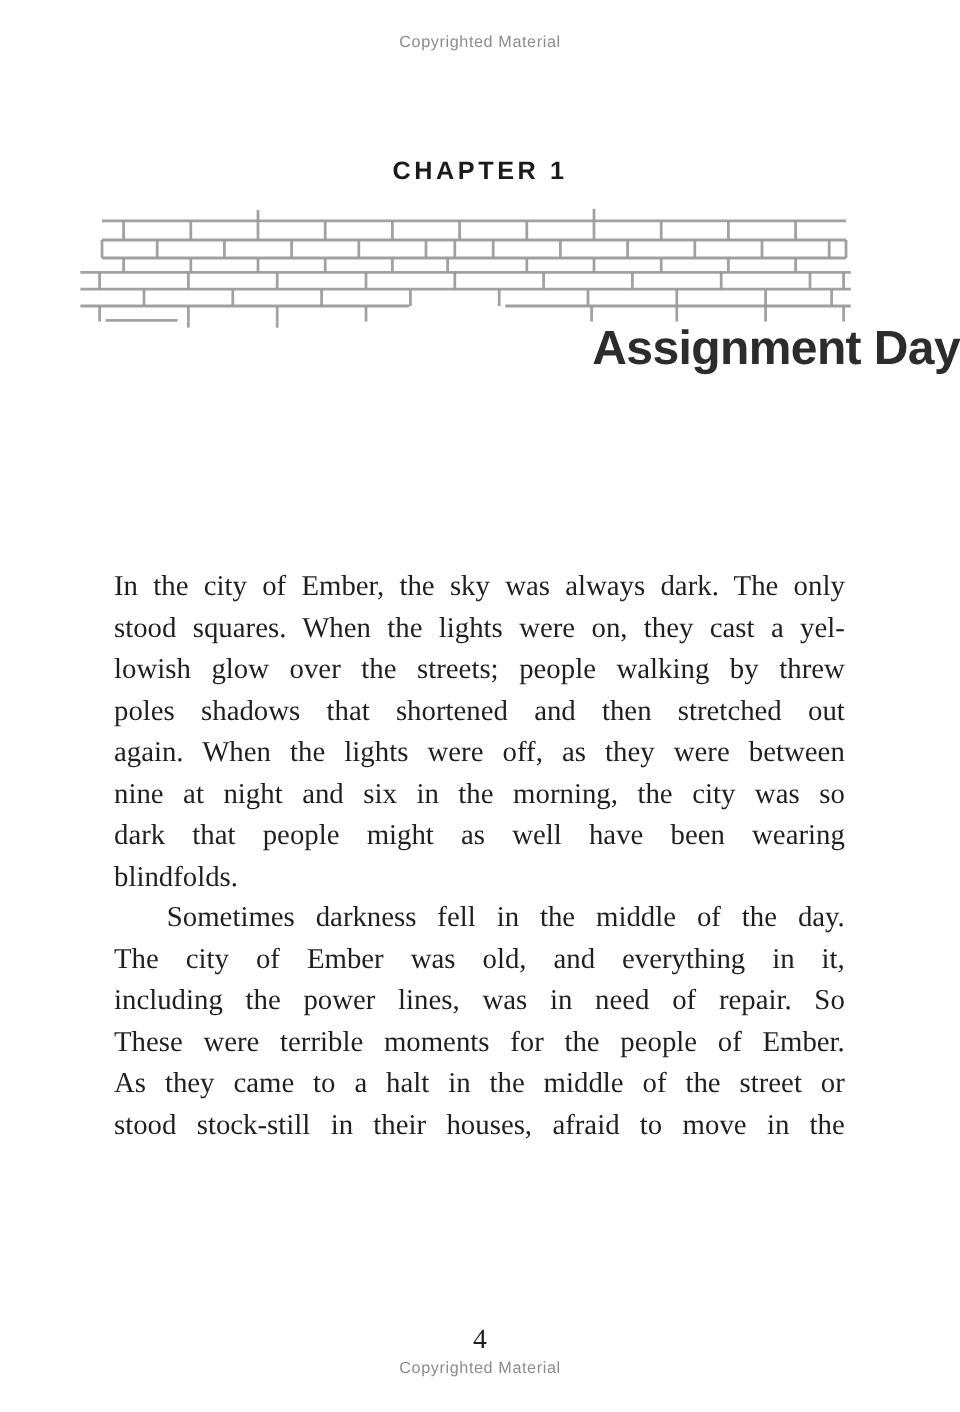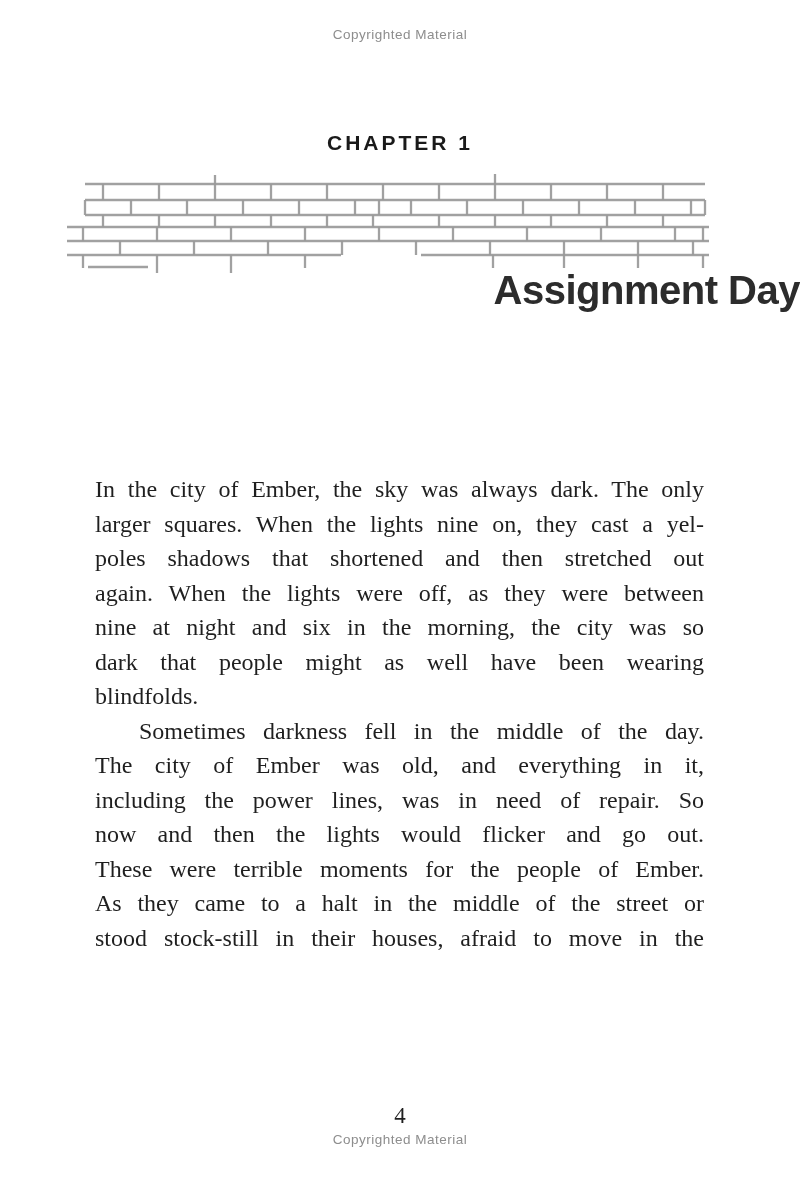--- a/index.html
+++ b/index.html
@@ -162,30 +162,30 @@
         <line x1="432" y1="2" x2="432" y2="12" stroke="#9a9a9a" stroke-width="2.3" stroke-linecap="butt" opacity="0.92"></line>
         <line x1="94" y1="96" x2="94" y2="101" stroke="#9a9a9a" stroke-width="2.3" stroke-linecap="butt" opacity="0.92"></line>
         <line x1="168" y1="96" x2="168" y2="101" stroke="#9a9a9a" stroke-width="2.3" stroke-linecap="butt" opacity="0.92"></line>
       </svg>
   </div>
 
   <div class="chapter-title">Assignment Day</div>
 
   <div class="body-text">
       <div class="line j">In the city of Ember, the sky was always dark. The only</div>
-      <div class="line j">larger squares. When the lights nine on, they cast a yel-</div>
+      <div class="line j">stood squares. When the lights were on, they cast a yel-</div>
+      <div class="line j">lowish glow over the streets; people walking by threw</div>
       <div class="line j">poles shadows that shortened and then stretched out</div>
       <div class="line j">again. When the lights were off, as they were between</div>
       <div class="line j">nine at night and six in the morning, the city was so</div>
       <div class="line j">dark that people might as well have been wearing</div>
       <div class="line">blindfolds.</div>
       <div class="line j ind">Sometimes darkness fell in the middle of the day.</div>
       <div class="line j">The city of Ember was old, and everything in it,</div>
       <div class="line j">including the power lines, was in need of repair. So</div>
-      <div class="line j">now and then the lights would flicker and go out.</div>
       <div class="line j">These were terrible moments for the people of Ember.</div>
       <div class="line j">As they came to a halt in the middle of the street or</div>
       <div class="line j">stood stock-still in their houses, afraid to move in the</div>
     </div>
 
   <div class="page-number">4</div>
 
   <div class="notice bottom">Copyrighted Material</div>
 
 </div>

